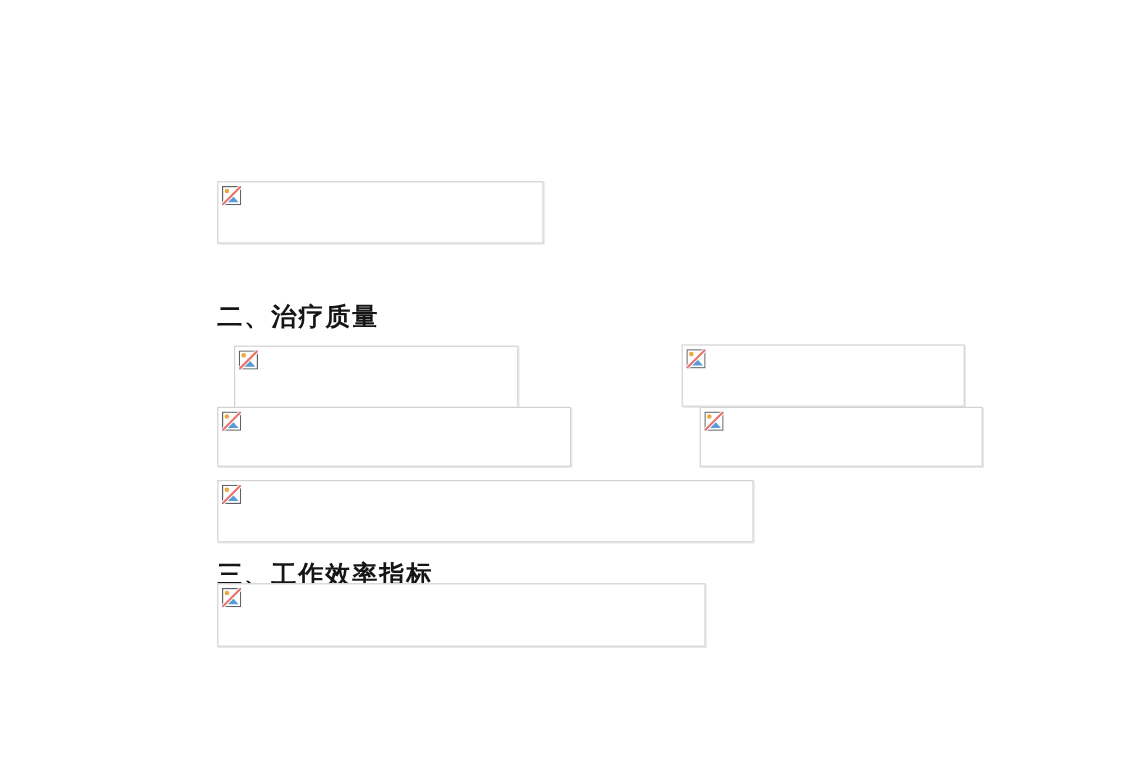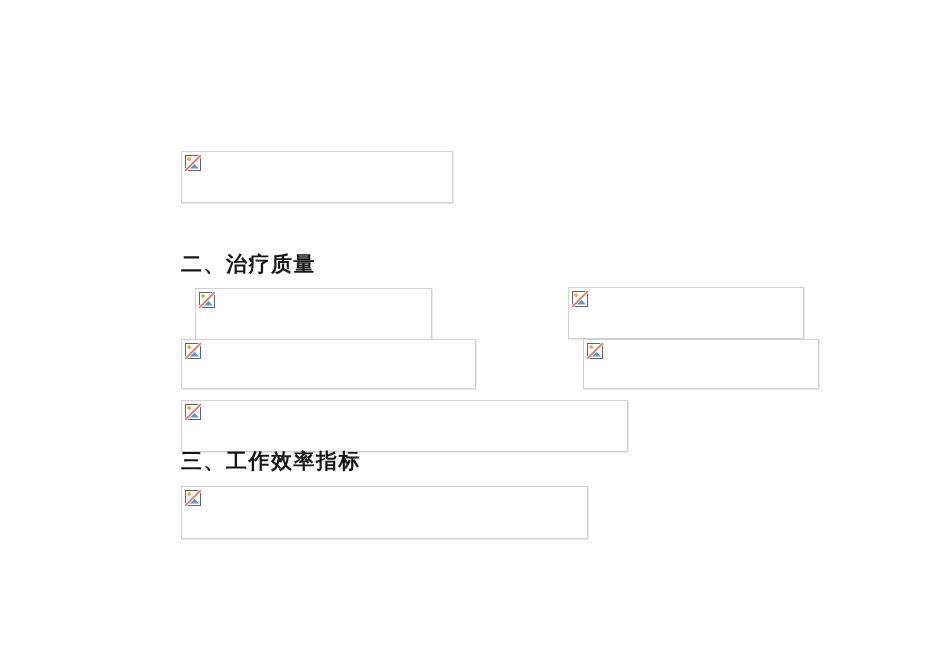--- a/index.html
+++ b/index.html
@@ -33,21 +33,21 @@
   .ph-5{left:583px;top:339px;width:236px;height:50px;}
   .ph-6{left:181px;top:400px;width:447px;height:52px;}
   .ph-7{left:181px;top:486px;width:407px;height:53px;}
   .sec-heading{
     position:absolute;left:181px;
     color:var(--heading-text);
     font-size:21px;line-height:22px;font-weight:bold;
     letter-spacing:1.5px;white-space:nowrap;
   }
   .sec-heading.h2{top:253px;}
-  .sec-heading.h3{top:450px;}
+  .sec-heading.h3{top:468px;}
 </style>
 </head>
 <body>
 
 <svg width="0" height="0" style="position:absolute" aria-hidden="true">
   <defs>
     <g id="broken-img-glyph">
       <rect x="0.5" y="0.5" width="15" height="15" fill="#ffffff" stroke="var(--icon-frame)" stroke-width="1"></rect>
       <circle cx="4.1" cy="4.1" r="1.9" fill="var(--icon-sun)"></circle>
       <path d="M2.2 13.6 L7.7 6.8 L13.8 13.6 Z" fill="var(--icon-mountain)"></path>

